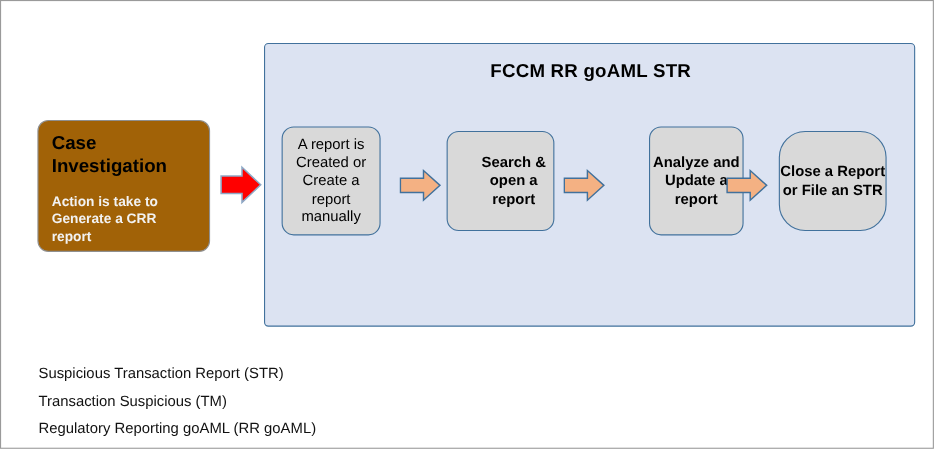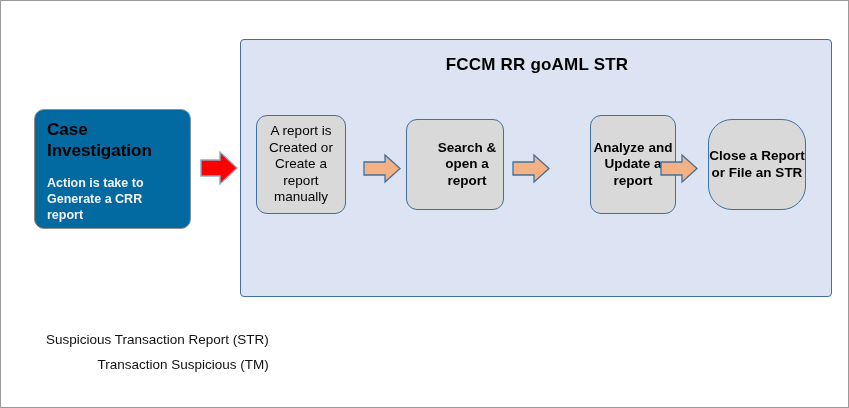--- a/index.html
+++ b/index.html
@@ -10,21 +10,21 @@
 
   
   #panel{position:absolute;left:239px;top:38px;width:592px;height:258px;
          box-sizing:border-box;background:#dce3f2;border:1.5px solid #41719c;
          border-radius:4px;}
   #panel-title{position:absolute;left:0;top:15px;width:592px;text-align:center;
          font-size:17px;font-weight:bold;color:#000000;letter-spacing:.2px;}
 
   
   #case-box{position:absolute;left:33px;top:108px;width:157px;height:120px;
-        box-sizing:border-box;background:#0369a1;border:1px solid #8f8f8f;
+        box-sizing:border-box;background:#a16207;border:1px solid #8f8f8f;
         border-radius:10px;padding:9px 0 0 12px;}
   #case-title{font-size:17px;font-weight:bold;color:#000000;line-height:21px;
         width:130px;}
   #case-sub{font-size:12.5px;font-weight:bold;color:#f2f2f2;line-height:16px;
         width:132px;margin-top:14px;}
 
   
   #red-arrow{position:absolute;left:198px;top:148px;width:40px;height:38px;}
 
   
@@ -38,21 +38,21 @@
   #box3{left:553px;top:114px;width:86px;height:99px;margin-left:36px;}
   #box4{left:707px;top:118px;width:98px;height:91px;border-radius:24px;}
 
   
   .oarrow{position:absolute;width:39px;height:31px;top:152px;}
   #oarrow1{left:362px;}
   #oarrow2{left:511px;}
   #oarrow3{left:659px;}
 
   
-  #legend{position:absolute;left:45px;top:326px;text-align:right;}
+  #legend{position:absolute;left:34px;top:326px;}
   .legend-line{font-size:13.5px;color:#111111;line-height:25px;}
 </style>
 </head>
 <body>
 
 <div id="page">
 
   <div id="panel">
     <div id="panel-title">FCCM RR goAML STR</div>
   </div>
@@ -93,15 +93,16 @@
   </div>
   <div class="oarrow" id="oarrow3">
     <svg width="39" height="31" viewBox="0 0 39 31">
       <polygon points="1,9 22,9 22,2 37,15.5 22,29 22,22 1,22" fill="#f4b183" stroke="#41719c" stroke-width="1.3"></polygon>
     </svg>
   </div>
 
   <div id="legend">
     <div class="legend-line">Suspicious Transaction Report (STR)</div>
     <div class="legend-line">Transaction Suspicious (TM)</div>
+    <div class="legend-line">Regulatory Reporting goAML (RR goAML)</div>
   </div>
 
 </div>
 
 </body></html>

